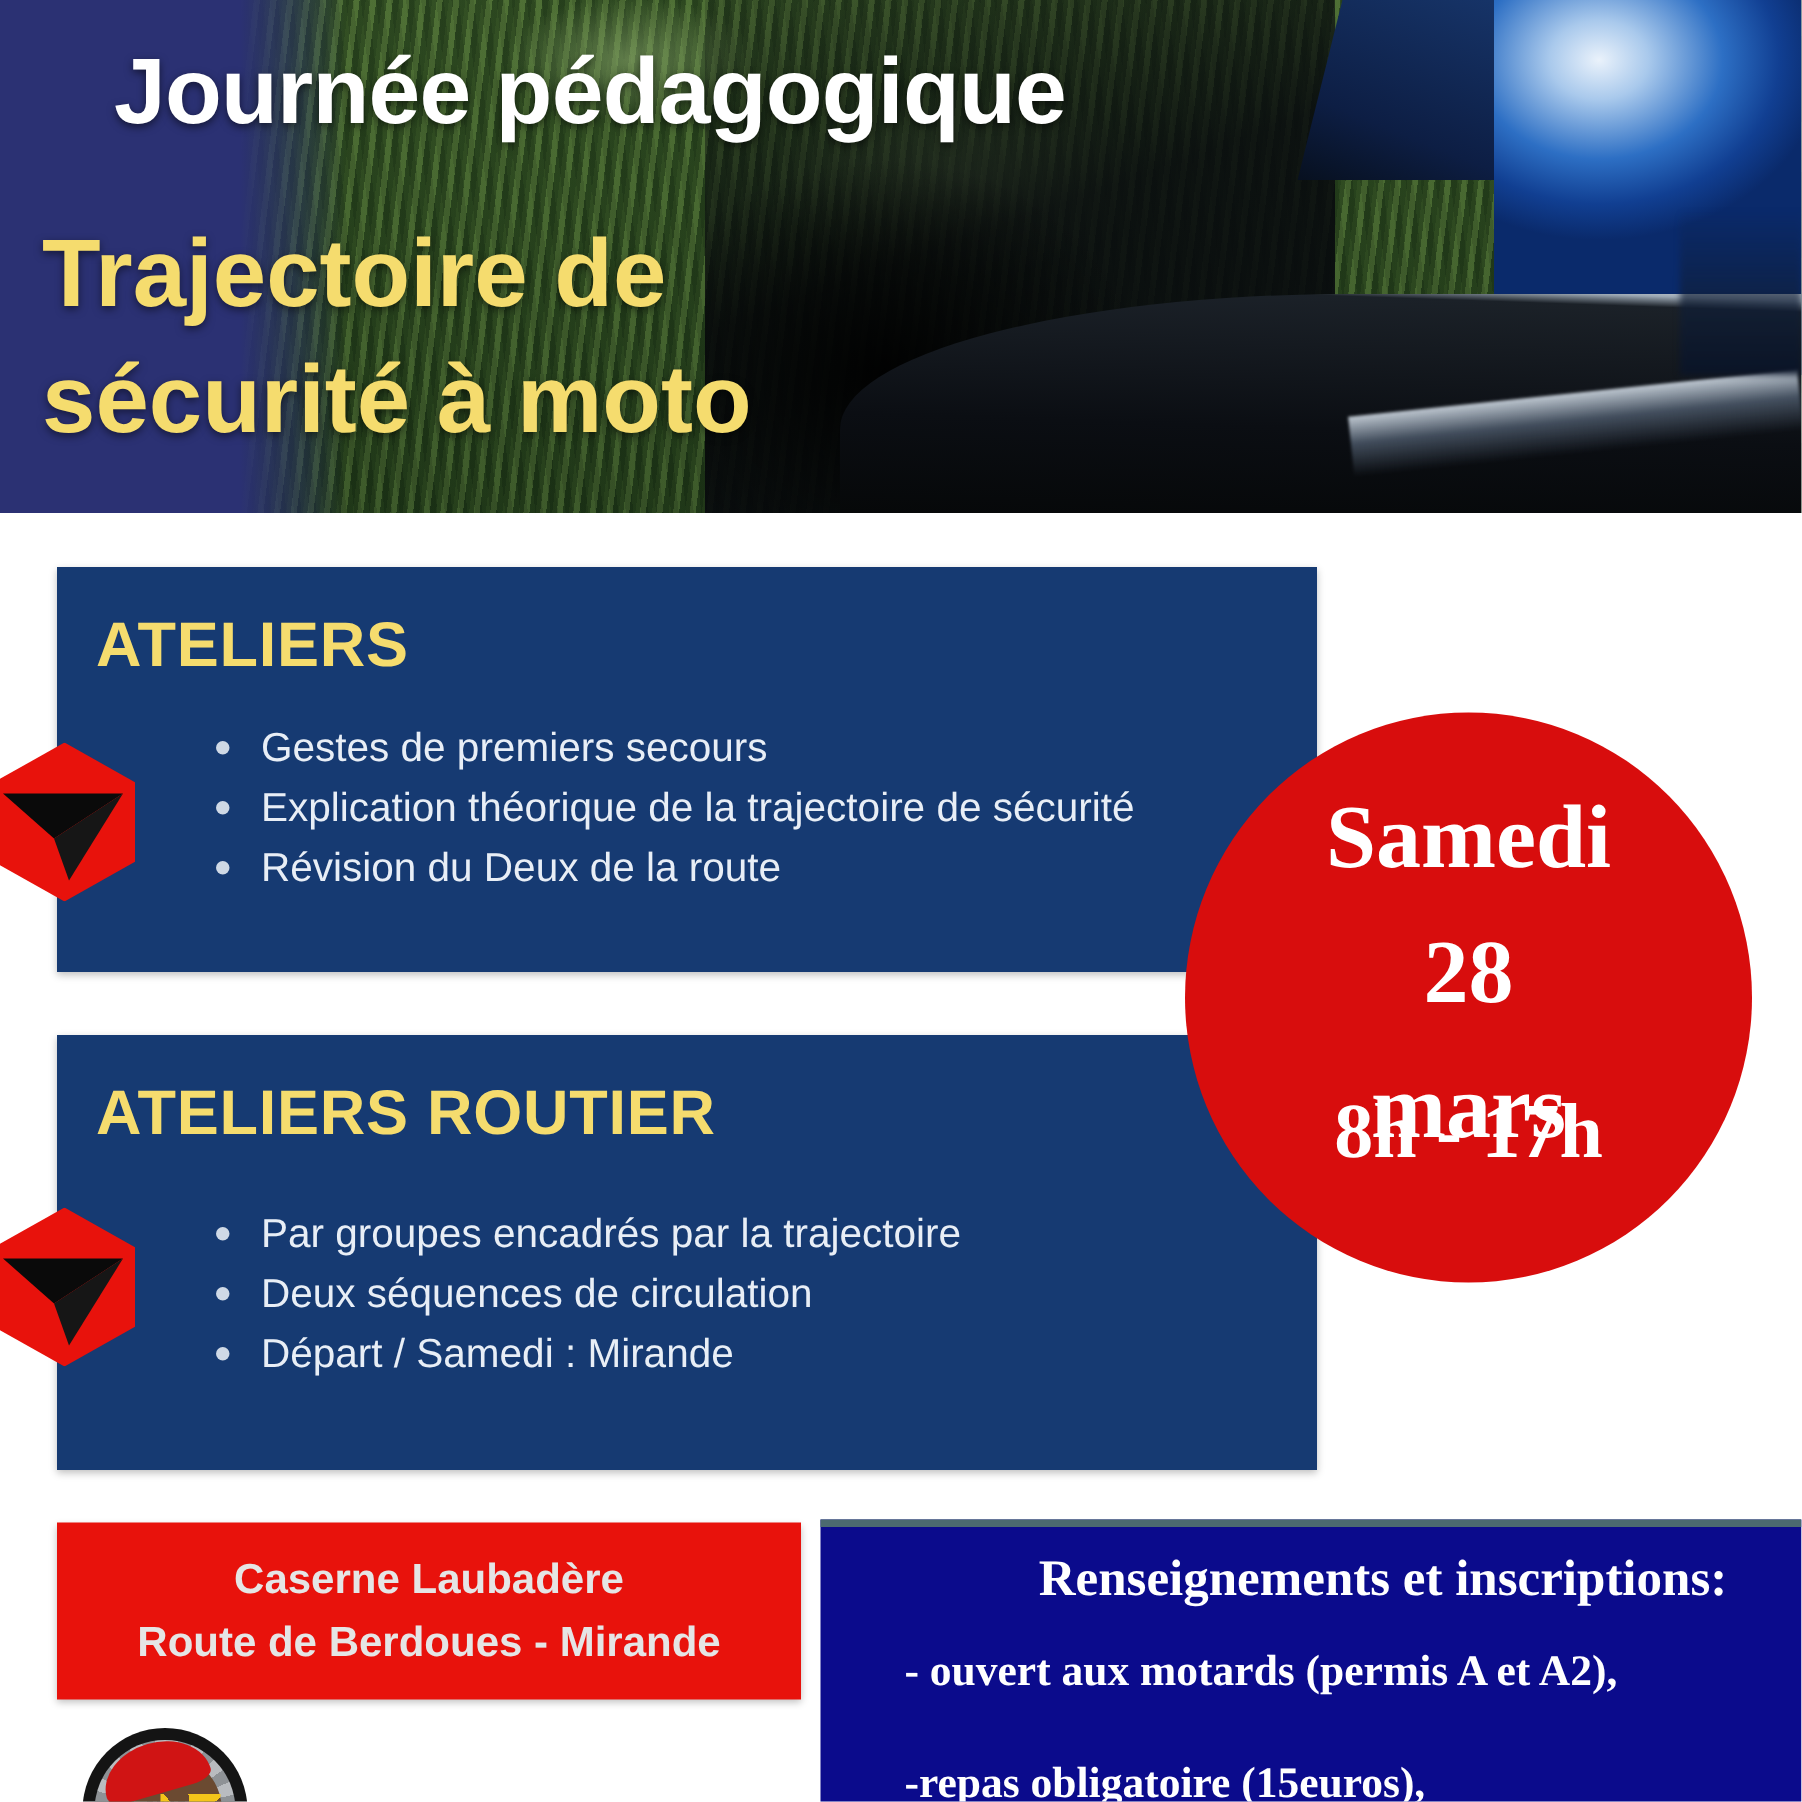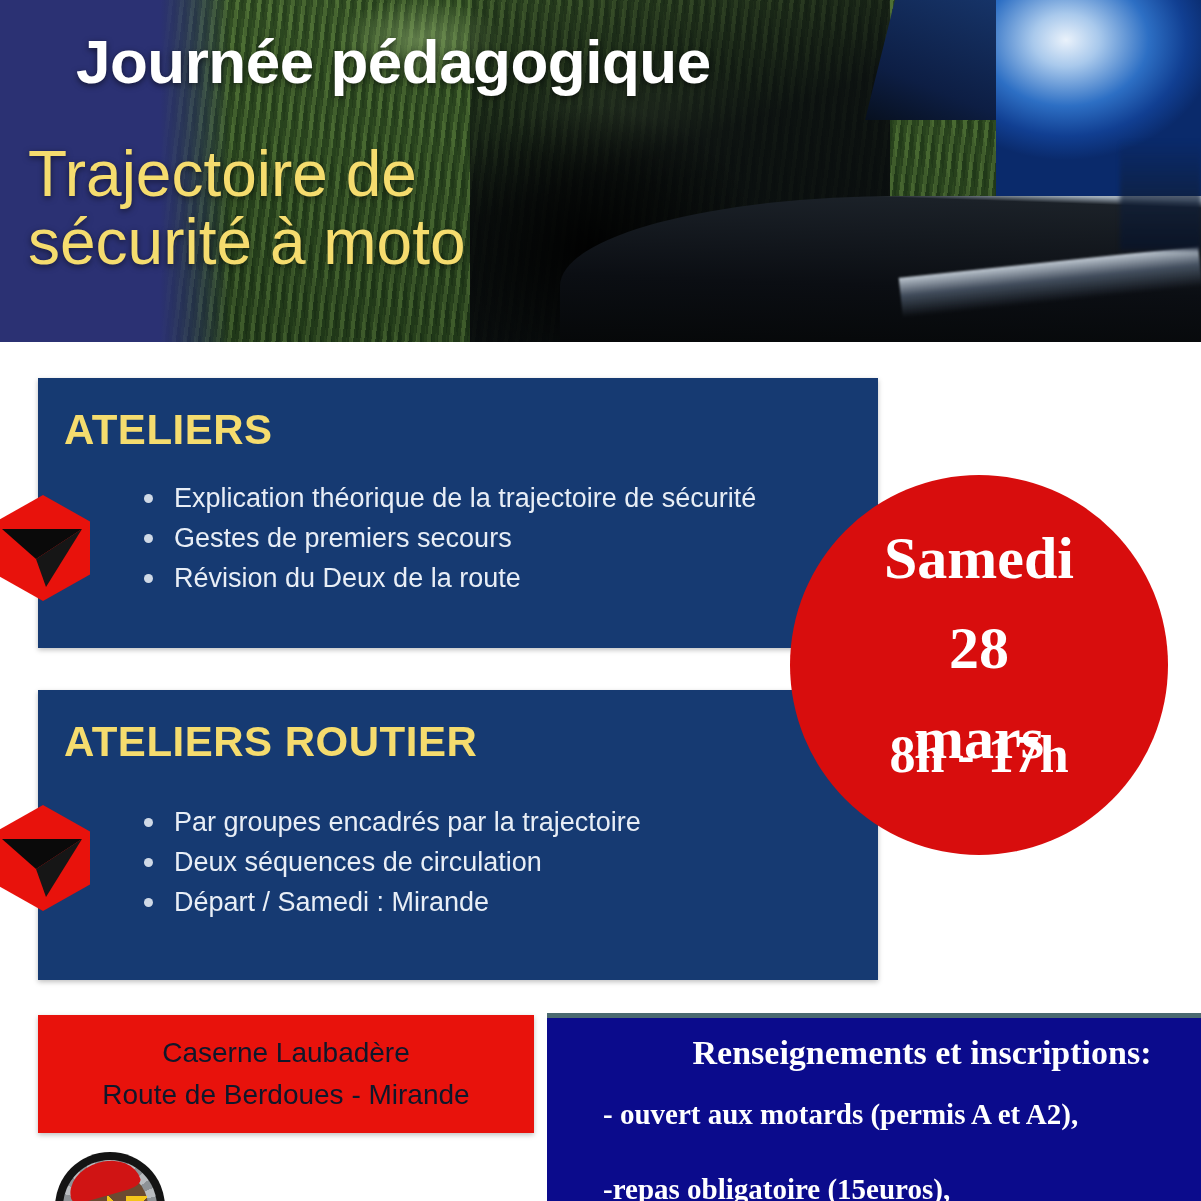--- a/index.html
+++ b/index.html
@@ -102,22 +102,22 @@
     letter-spacing: -0.5px;
     white-space: nowrap;
     text-shadow: 0 2px 6px rgba(0,0,0,.55);
     margin-left: 48px;
   }
   .title-sub {
     position: absolute;
     left: 28px; top: 140px;
     color: #f5dc6e;
     font-size: 64px;
-    font-weight: 400;
-    line-height: 68px;
+    font-weight: 700;
+    line-height: 84px;
     white-space: pre-line;
     text-shadow: 0 2px 6px rgba(0,0,0,.5);
   }
 
   
   .panel {
     position: absolute;
     background: #163a72;
     box-shadow: 0 2px 5px rgba(0,0,0,.25);
   }
@@ -199,23 +199,23 @@
     position: absolute;
     left: 38px; top: 1015px;
     width: 496px; height: 118px;
     background: #e8120c;
     box-shadow: 0 2px 5px rgba(0,0,0,.25);
     display: flex;
     align-items: center;
     justify-content: center;
   }
   #address-box .addr-text {
-    color: #0f172a;
+    color: #e5e5e5;
     font-size: 28px;
-    font-weight: 400;
+    font-weight: 700;
     line-height: 42px;
     text-align: center;
     white-space: pre-line;
   }
 
   
   #info-box {
     position: absolute;
     left: 547px; top: 1013px;
     width: 654px; height: 188px;
@@ -307,25 +307,25 @@
     <div class="title-sub">Trajectoire de
 sécurité à moto</div>
   </div>
 </div>
 
 <div class="panel" id="panel-ateliers">
   <div class="panel-title">ATELIERS</div>
   <ul class="panel-list" id="list-ateliers">
     <li>
       <span class="bullet"></span>
+      <span>Gestes de premiers secours</span>
+    </li>
+    <li>
+      <span class="bullet"></span>
       <span>Explication théorique de la trajectoire de sécurité</span>
-    </li>
-    <li>
-      <span class="bullet"></span>
-      <span>Gestes de premiers secours</span>
     </li>
     <li>
       <span class="bullet"></span>
       <span>Révision du Deux de la route</span>
     </li>
   </ul>
 </div>
 
 <div class="panel" id="panel-circuit">
   <div class="panel-title">ATELIERS ROUTIER</div>

